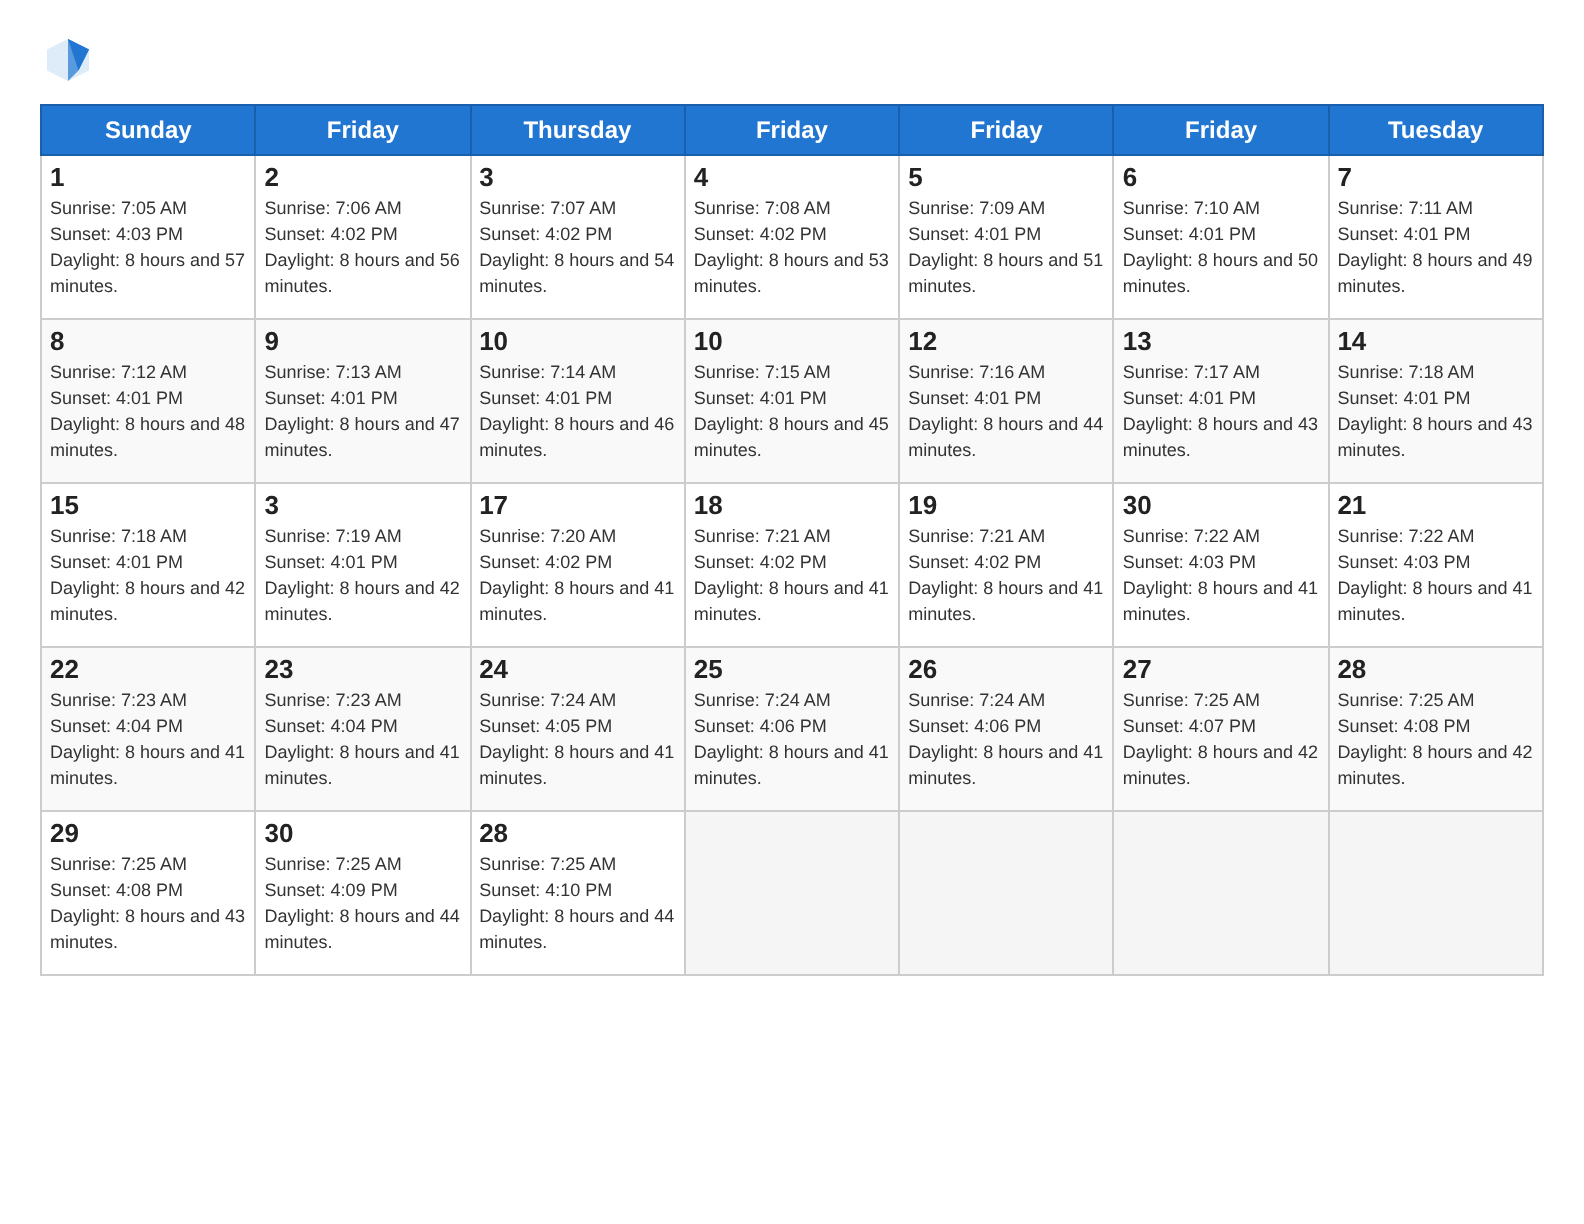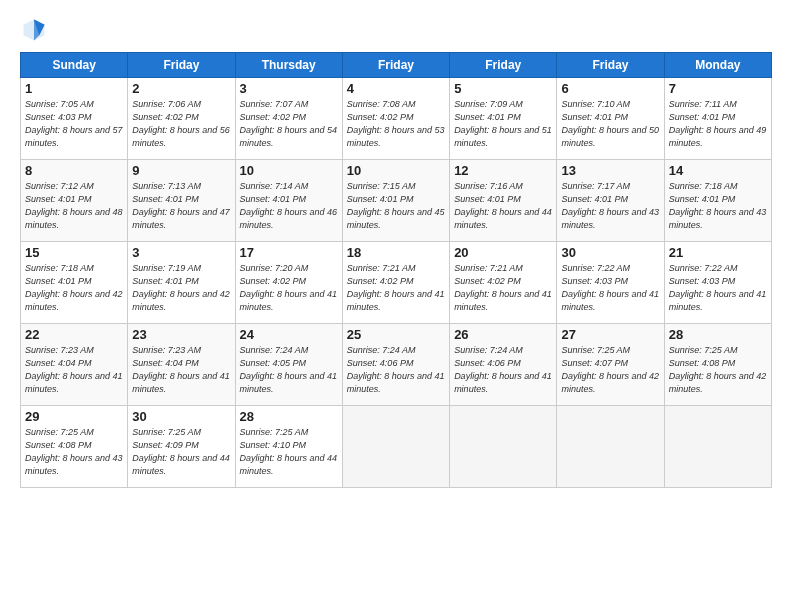--- a/index.html
+++ b/index.html
@@ -81,21 +81,20 @@
       font-size: 13px;
       font-weight: bold;
       color: #222;
       display: block;
       margin-bottom: 2px;
     }
     .day-detail {
       font-size: 9px;
       line-height: 1.45;
       color: #333;
-      font-style: italic;
     }
     tr:nth-child(even) td:not(.empty) {
       background: #f9f9f9;
     }
     tr:nth-child(odd) td:not(.empty) {
       background: #fff;
     }
   </style>
 </head>
 <body>
@@ -121,21 +120,21 @@
 
   <table>
     <thead>
       <tr>
       <th>Sunday</th>
           <th>Friday</th>
           <th>Thursday</th>
           <th>Friday</th>
           <th>Friday</th>
           <th>Friday</th>
-          <th>Monday</th>
+          <th>Tuesday</th>
         </tr>
     </thead>
     <tbody id="calendar-body">
     <tr>
           <td>
         <span class="day-num">1</span>
         <div class="day-detail">
           Sunrise: 7:05 AM<br>
           Sunset: 4:03 PM<br>
           Daylight: 8 hours and 57 minutes.
@@ -275,21 +274,21 @@
       </td>
           <td>
         <span class="day-num">18</span>
         <div class="day-detail">
           Sunrise: 7:21 AM<br>
           Sunset: 4:02 PM<br>
           Daylight: 8 hours and 41 minutes.
         </div>
       </td>
           <td>
-        <span class="day-num">20</span>
+        <span class="day-num">19</span>
         <div class="day-detail">
           Sunrise: 7:21 AM<br>
           Sunset: 4:02 PM<br>
           Daylight: 8 hours and 41 minutes.
         </div>
       </td>
           <td>
         <span class="day-num">30</span>
         <div class="day-detail">
           Sunrise: 7:22 AM<br>

